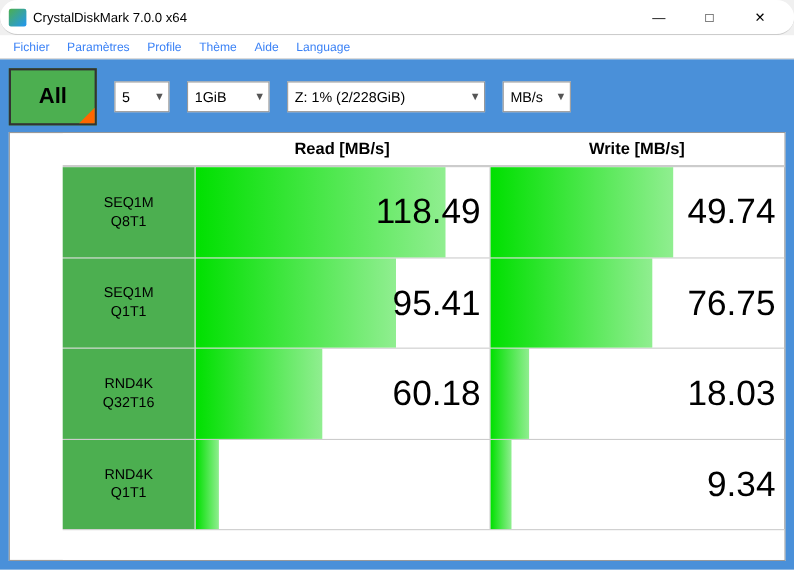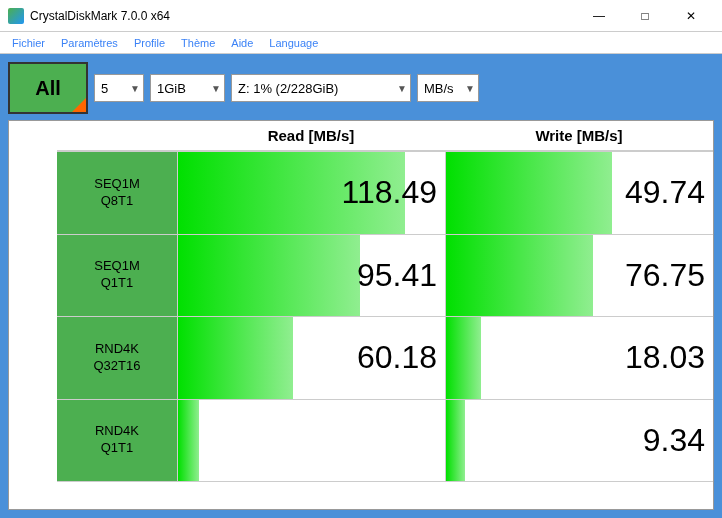--- a/index.html
+++ b/index.html
@@ -13,20 +13,21 @@
 
     
     .title-bar {
       background: #ffffff;
       height: 32px;
       display: flex;
       align-items: center;
       padding: 0 8px;
       border-bottom: 1px solid #ccc;
       user-select: none;
+      border-radius: 16px;
     }
     .title-bar-icon {
       width: 16px;
       height: 16px;
       margin-right: 6px;
       background: linear-gradient(135deg, #4caf50, #2196f3);
       border-radius: 2px;
       flex-shrink: 0;
     }
     .title-bar-text {
@@ -75,21 +76,21 @@
       height: calc(518px - 32px - 22px);
       display: flex;
       flex-direction: column;
       gap: 6px;
     }
 
     
     .controls-row {
       display: flex;
       align-items: center;
-      gap: 6px;
+      gap: 16px;
     }
 
     .all-btn {
       background: #4caf50;
       color: #000;
       font-size: 20px;
       font-weight: bold;
       width: 80px;
       height: 52px;
       border: 2px solid #333;

